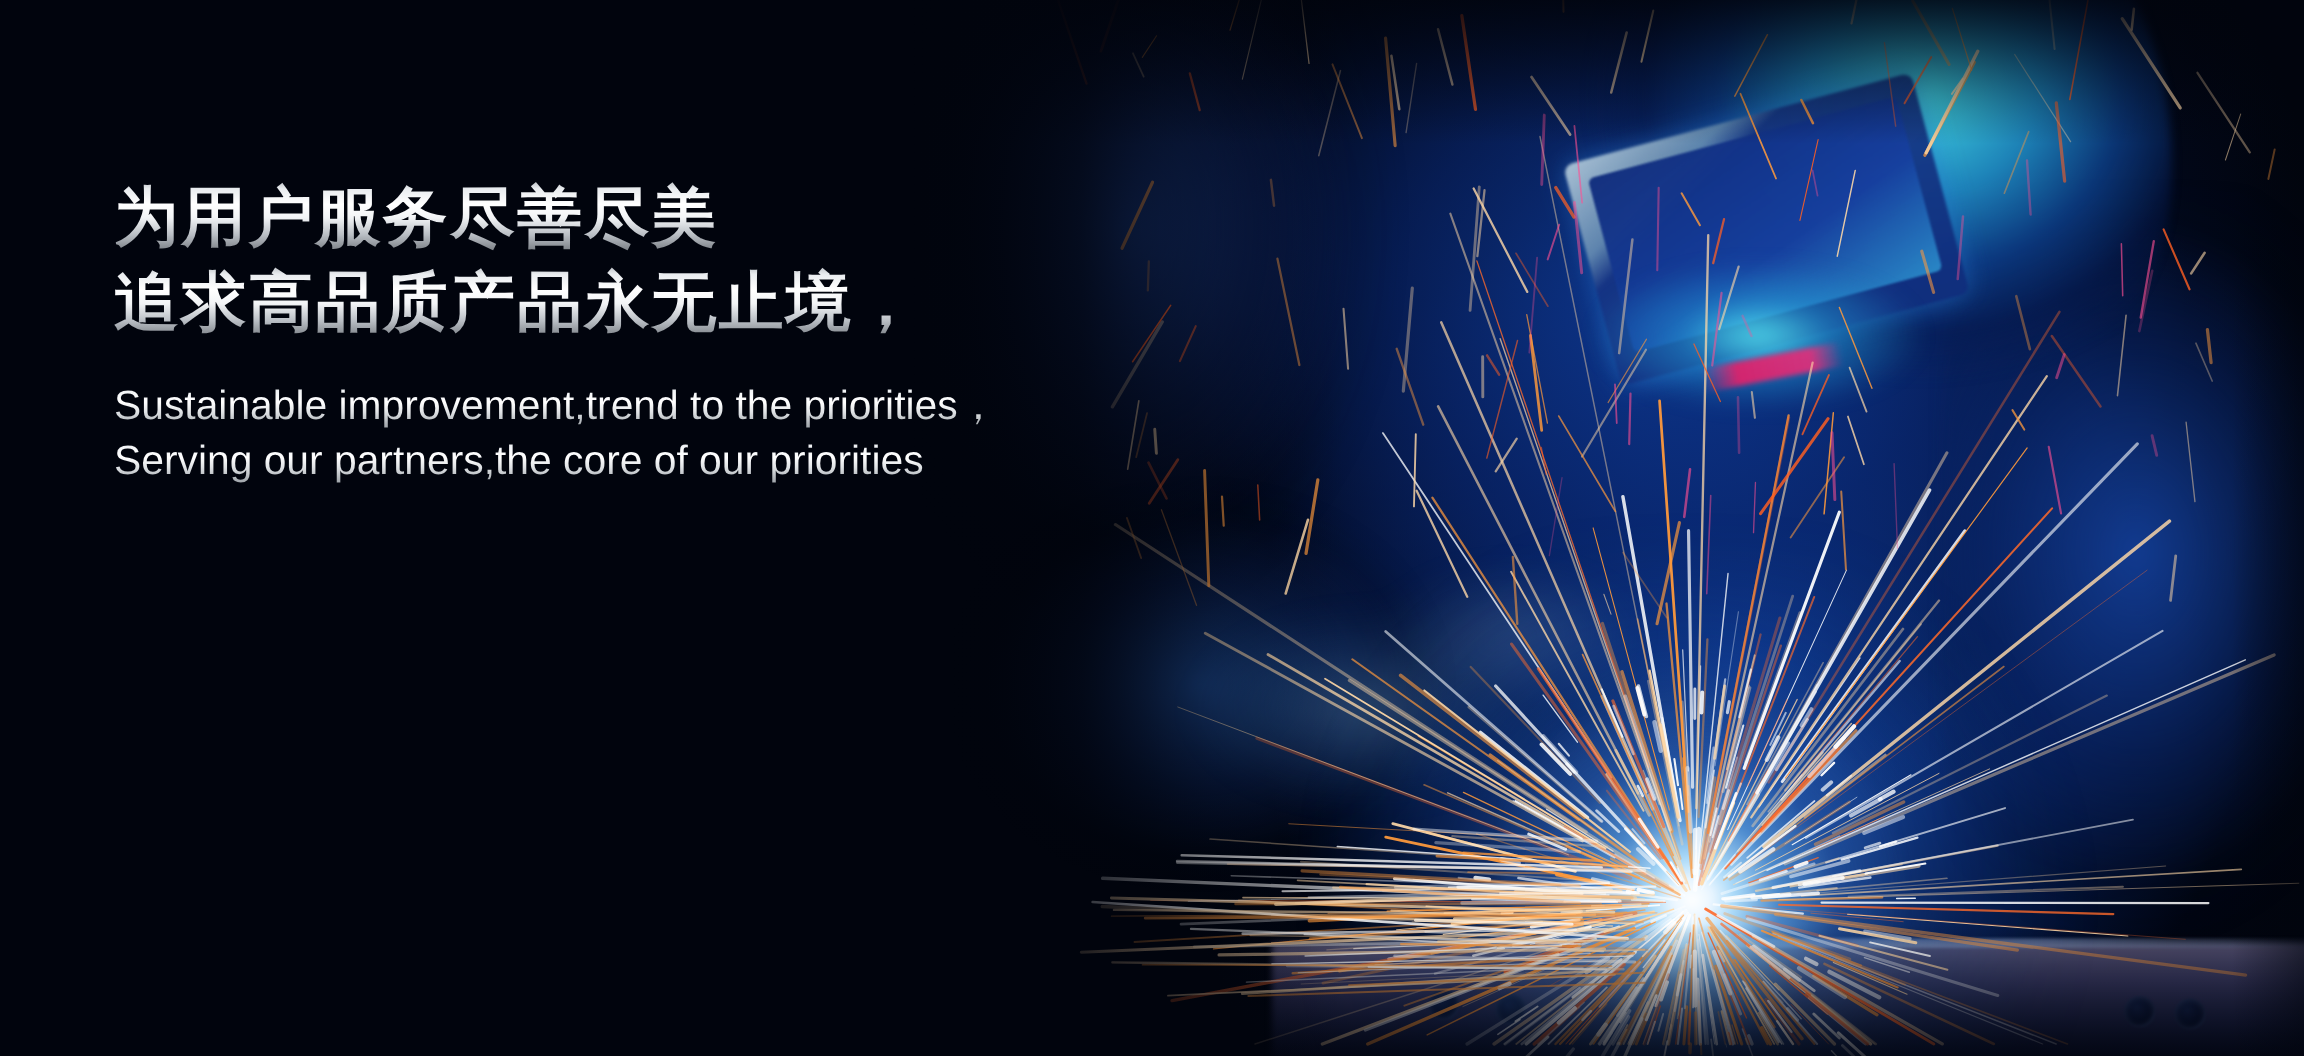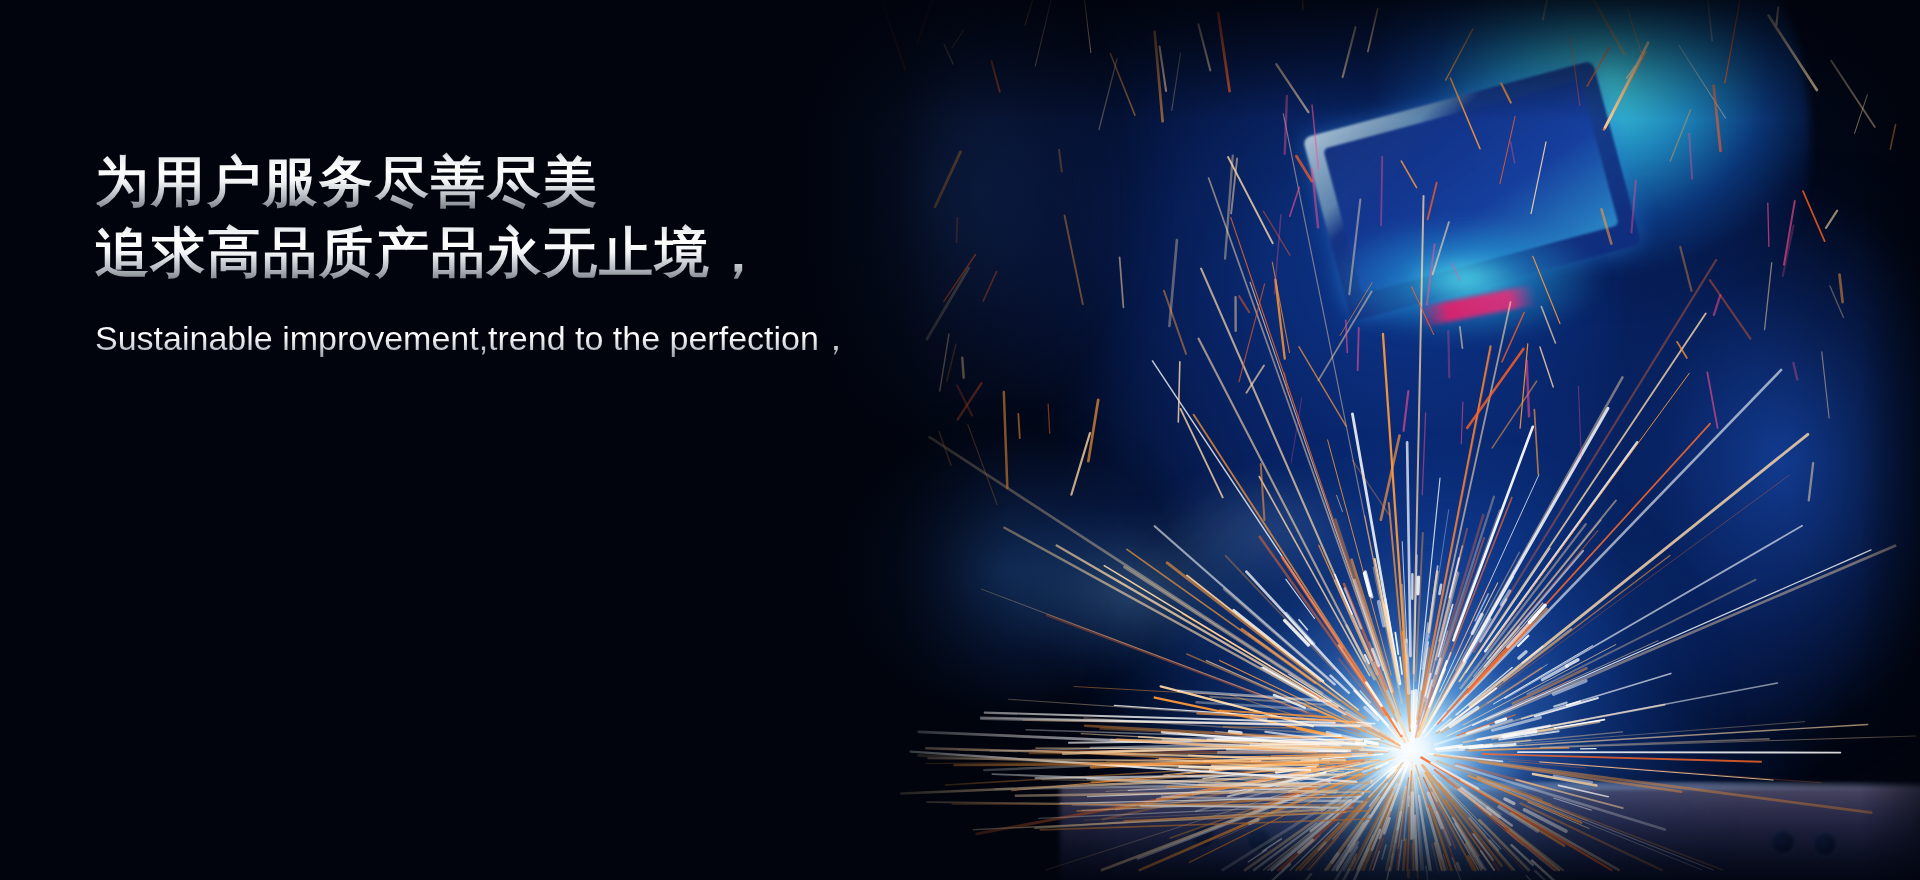--- a/index.html
+++ b/index.html
@@ -907,16 +907,17 @@
 
     <div class="ph" id="topfade"></div>
     <div class="ph" id="botfade"></div>
     <div class="ph" id="leftfade"></div>
     <div class="ph" id="rightfade"></div>
   </div>
 
   <div id="textblock">
     <div class="cnline" id="cn2">为用户服务尽善尽美</div>
     <div class="cnline" id="cn1">追求高品质产品永无止境，</div>
-    <div class="enline" id="en1">Sustainable improvement,trend to the perfection，</div>
+    <div class="enline" id="en1">Sustainable improvement,trend to the priorities，</div>
+    <div class="enline" id="en2">Serving our partners,the core of our priorities</div>
   </div>
 
 </div>
 
 </body></html>

